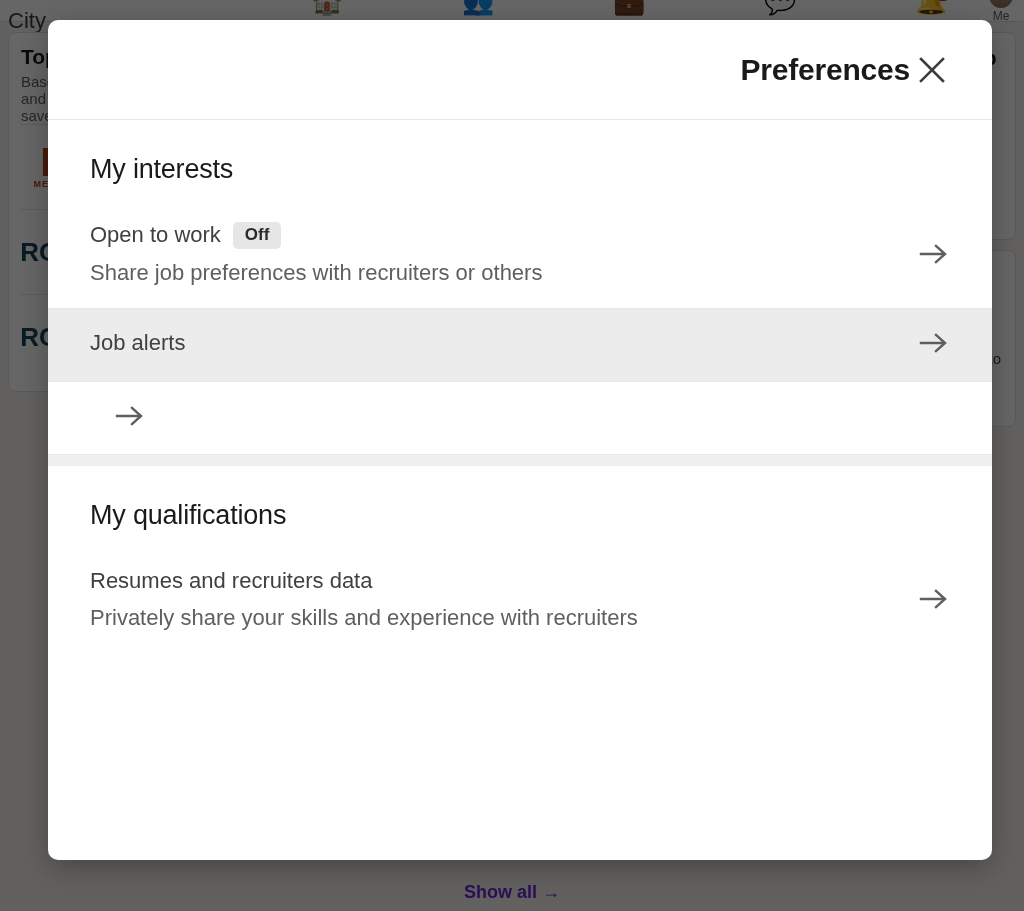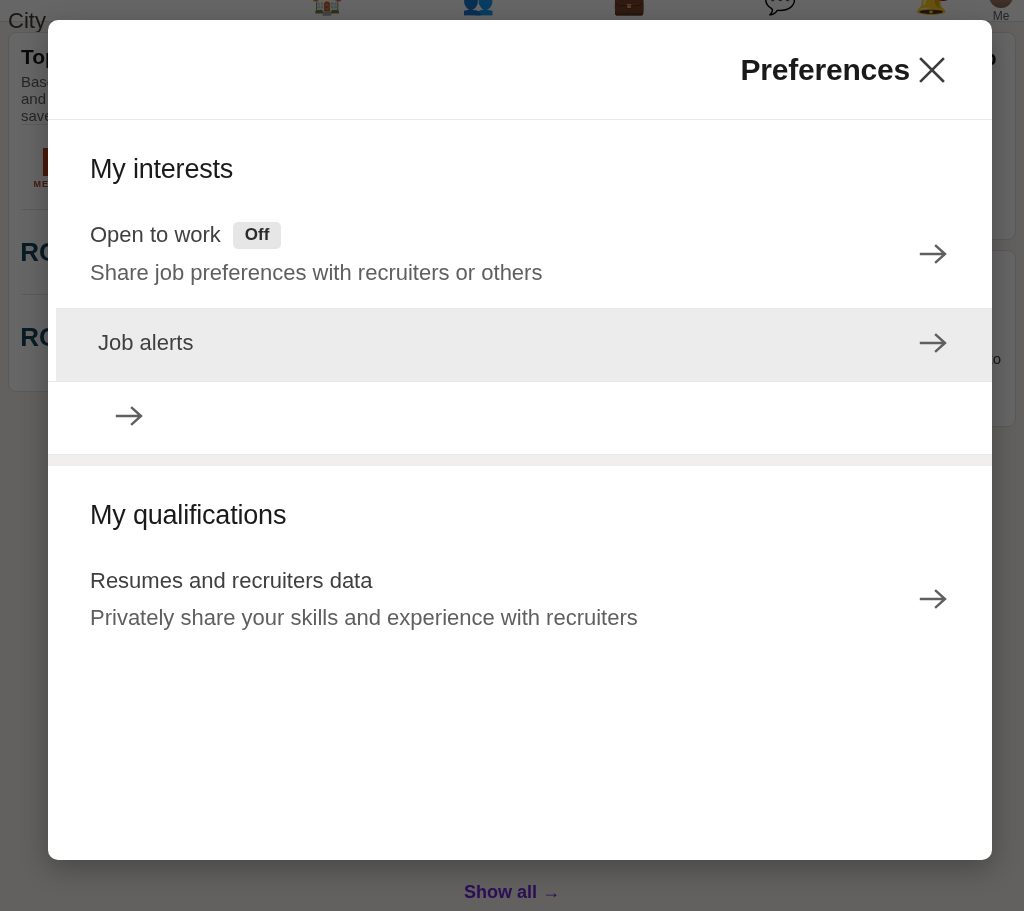--- a/index.html
+++ b/index.html
@@ -260,21 +260,21 @@
   .pref-row {
     display: flex;
     align-items: center;
     justify-content: space-between;
     padding: 18px 42px 22px 42px;
     box-sizing: border-box;
     cursor: pointer;
     border-top: 1px solid transparent;
   }
   .pref-row.divided { border-top: 1px solid #e8e8e8; }
-  .pref-row.hovered { background: #ececec; margin-left: 8px; }
+  .pref-row.hovered { background: #ececec; }
   .pref-row-main { min-width: 0; }
   .pref-title-line {
     display: flex;
     align-items: center;
     gap: 12px;
   }
   .pref-title {
     font-size: 22px;
     color: #404040;
   }

